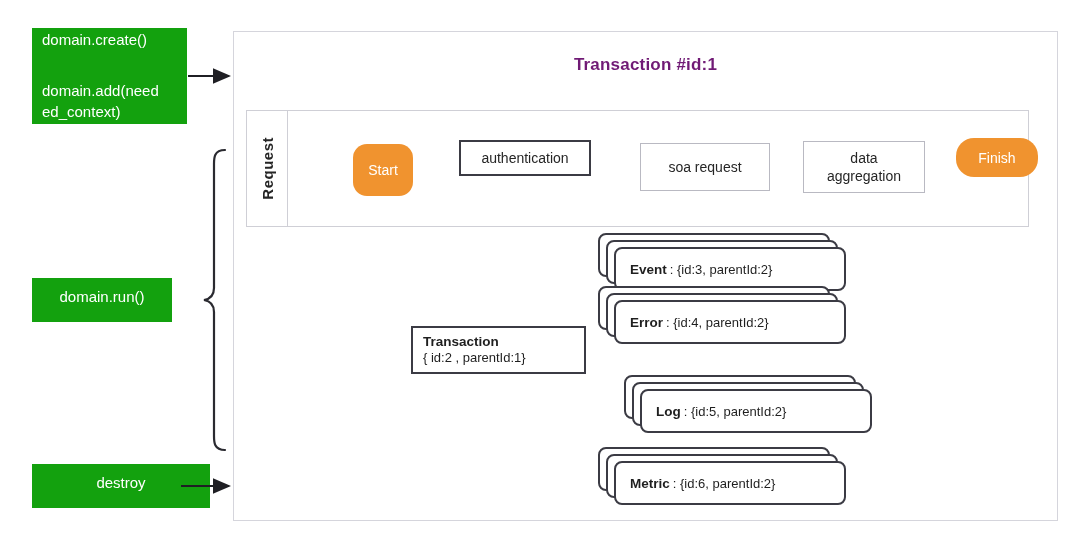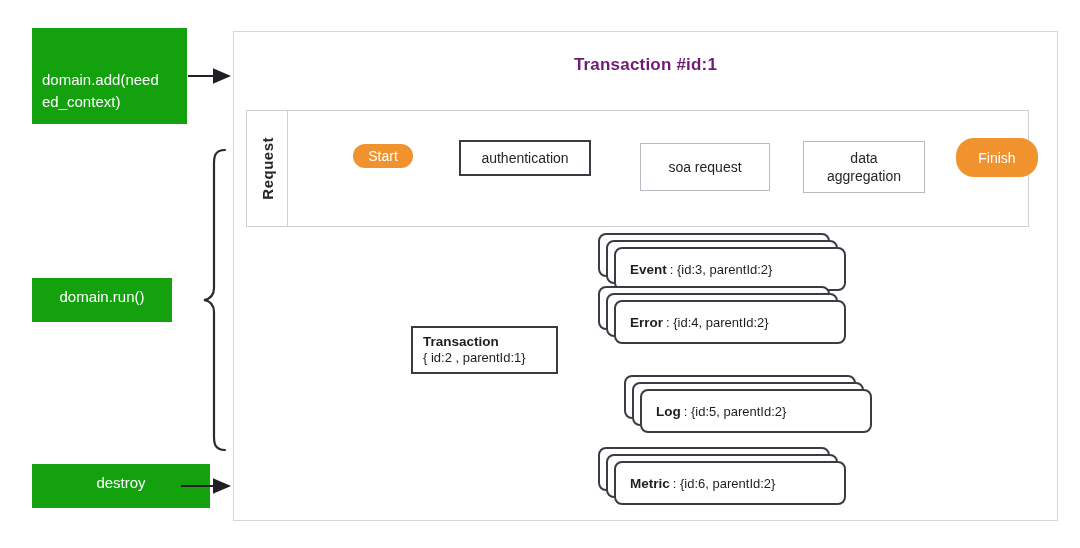--- a/index.html
+++ b/index.html
@@ -68,37 +68,37 @@
   }
 
   .pill{
     position:absolute;
     background:#F0932F;color:#ffffff;
     border-radius:14px;
     display:flex;align-items:center;justify-content:center;
     font-size:14px;
     box-sizing:border-box;
   }
-  #pill-start{left:65px;top:33px;width:60px;height:24px;}
+  #pill-start{left:65px;top:33px;width:60px;height:52px;}
   #pill-finish{left:668px;top:27px;width:82px;height:39px;border-radius:18px;}
 
   .step-box{
     position:absolute;
     background:#ffffff;box-sizing:border-box;
     display:flex;align-items:center;justify-content:center;
     text-align:center;
     font-size:14px;color:#262626;line-height:1.3;
   }
   #step-authentication{left:171px;top:29px;width:132px;height:36px;border:2px solid #3b3b44;}
   #step-soa{left:352px;top:32px;width:130px;height:48px;border:1px solid #b9b9c2;}
   #step-data{left:515px;top:30px;width:122px;height:52px;border:1px solid #b9b9c2;}
 
   
   #txn-child{
-    position:absolute;left:411px;top:326px;width:147px;height:48px;
+    position:absolute;left:411px;top:326px;width:175px;height:48px;
     border:2px solid #3b3b44;background:#fff;box-sizing:border-box;
     display:flex;flex-direction:column;justify-content:center;
     padding-left:10px;
     font-size:13px;color:#1f1f1f;line-height:1.3;
   }
   #txn-child .t-name{font-weight:bold;font-size:13.5px;}
   #txn-child .t-props{font-size:13px;}
 
   
   .card-stack{position:absolute;width:250px;height:62px;}
@@ -120,20 +120,21 @@
   #stack-error {left:598px;top:286px;}
   #stack-log   {left:624px;top:375px;}
   #stack-metric{left:598px;top:447px;}
 </style>
 </head>
 <body>
 
 <div class="canvas">
 
   <div class="green-box" id="green-create">
+    <span class="ln">domain.create()</span>
     <span class="ln" style="margin-top:29px;">domain.add(need</span>
     <span class="ln">ed_context)</span>
   </div>
 
   <div class="green-box center" id="green-run">
     <span>domain.run()</span>
   </div>
 
   <div class="green-box center" id="green-destroy">
     <span>destroy</span>

